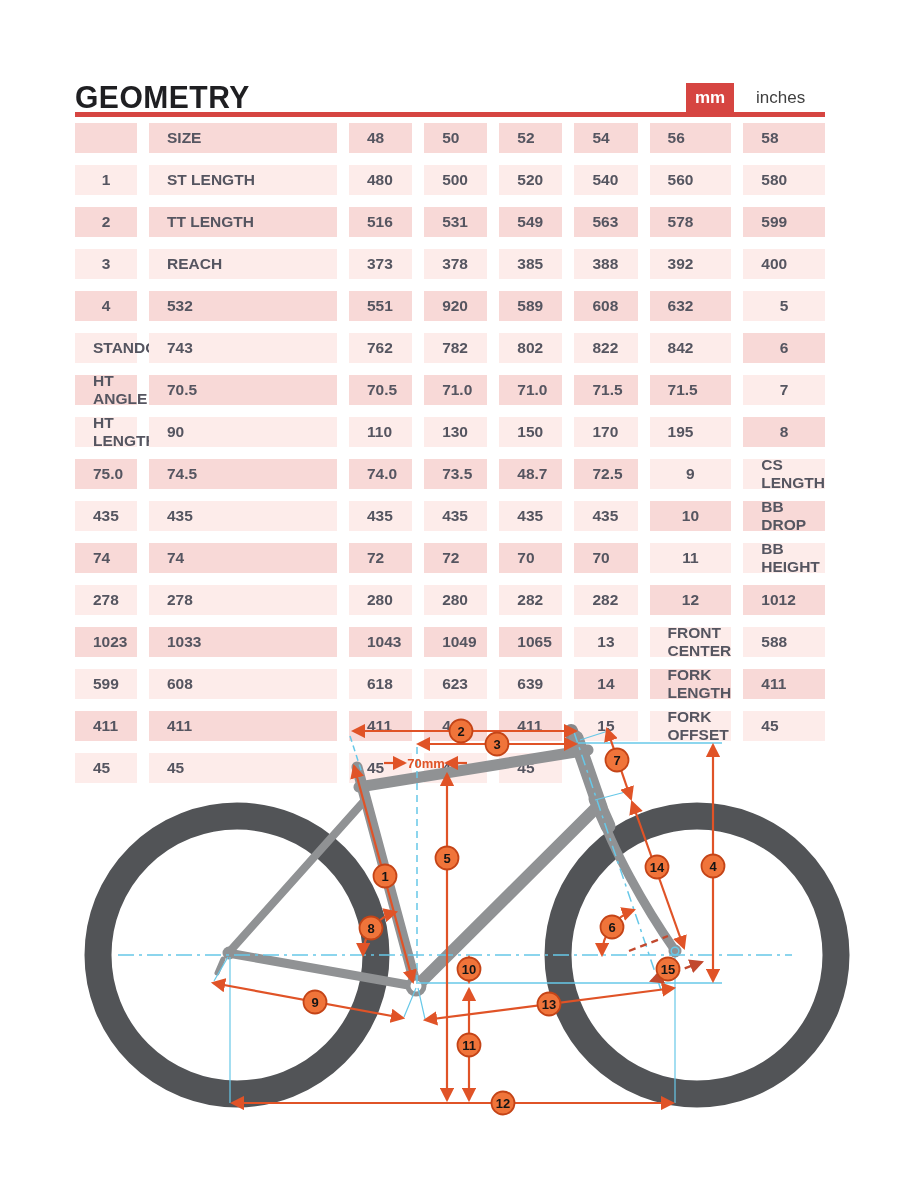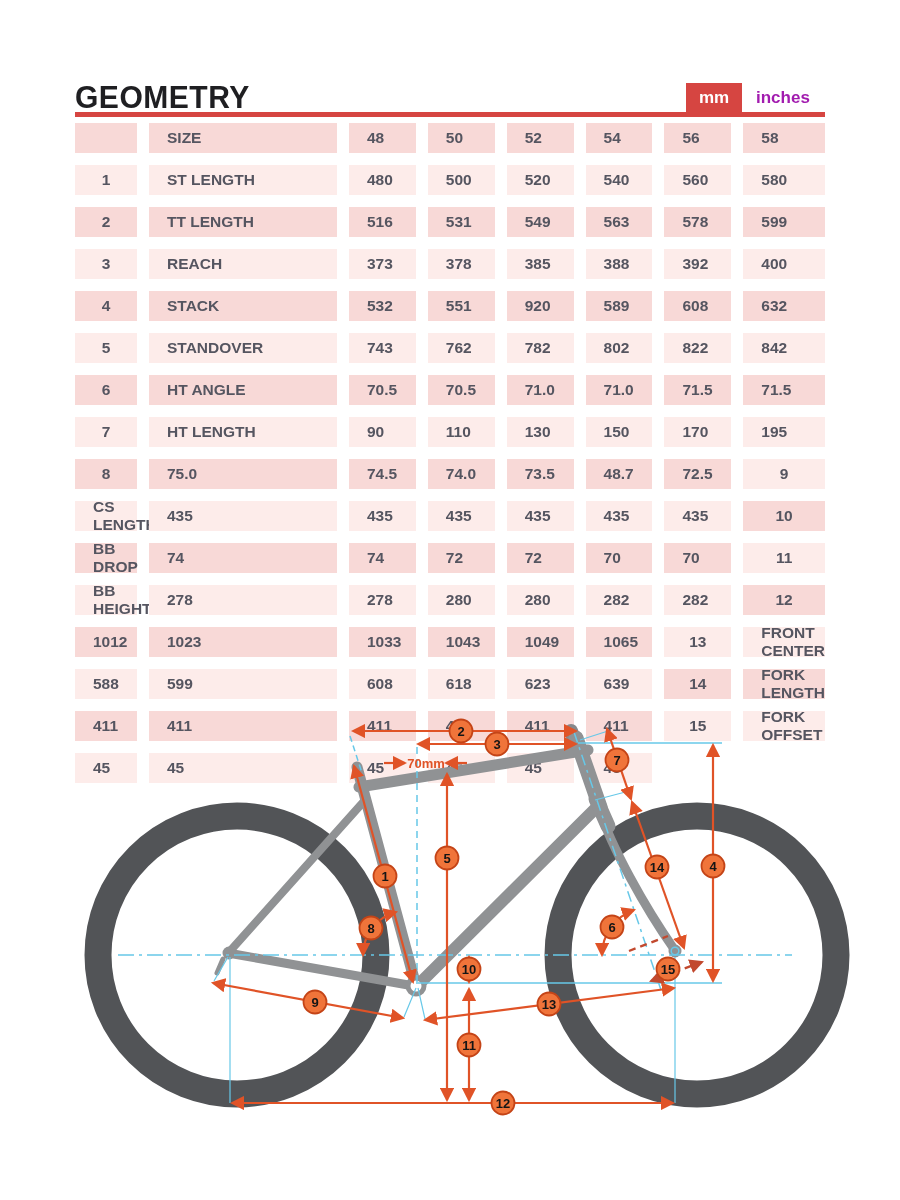--- a/index.html
+++ b/index.html
@@ -7,27 +7,27 @@
     position:relative;width:900px;height:1200px;background:#ffffff;
     font-family:"Liberation Sans",sans-serif;overflow:hidden;
   }
   
   .title{
     position:absolute;left:75px;top:80px;font-size:31px;font-weight:bold;
     color:#1f1f22;letter-spacing:.5px;transform:scaleX(.97);transform-origin:left;
   }
   .rule{position:absolute;left:75px;top:112px;width:750px;height:5px;background:#d64541;}
   .unit-mm{
-    position:absolute;left:686px;top:83px;width:56px;height:30px;background:#d64541;
+    position:absolute;left:686px;top:83px;width:48px;height:30px;background:#d64541;
     color:#ffffff;font-size:17px;font-weight:bold;display:flex;align-items:center;justify-content:center;
     cursor:pointer;
   }
   .unit-in{
-    position:absolute;left:756px;top:88px;width:64px;color:#a21caf;font-size:17px;
-    font-weight:bold;text-align:left;cursor:pointer;
+    position:absolute;left:756px;top:88px;width:64px;color:#404040;font-size:17px;
+    font-weight:normal;text-align:left;cursor:pointer;
   }
   
   .geo-table{
     position:absolute;left:75px;top:123px;width:750px;
     display:grid;grid-template-columns:62px 188px repeat(6,1fr);
     gap:12px;background:#ffffff;
   }
   .geo-table .cell{
     height:30px;display:flex;align-items:center;
     font-size:15.5px;font-weight:bold;color:#555560;
@@ -77,21 +77,20 @@
       <div class="cell dark val">599</div>
       <div class="cell light num">3</div>
       <div class="cell light lbl">REACH</div>
       <div class="cell light val">373</div>
       <div class="cell light val">378</div>
       <div class="cell light val">385</div>
       <div class="cell light val">388</div>
       <div class="cell light val">392</div>
       <div class="cell light val">400</div>
       <div class="cell dark num">4</div>
-      <div class="cell dark lbl">STACK</div>
       <div class="cell dark val">532</div>
       <div class="cell dark val">551</div>
       <div class="cell dark val">920</div>
       <div class="cell dark val">589</div>
       <div class="cell dark val">608</div>
       <div class="cell dark val">632</div>
       <div class="cell light num">5</div>
       <div class="cell light lbl">STANDOVER</div>
       <div class="cell light val">743</div>
       <div class="cell light val">762</div>

